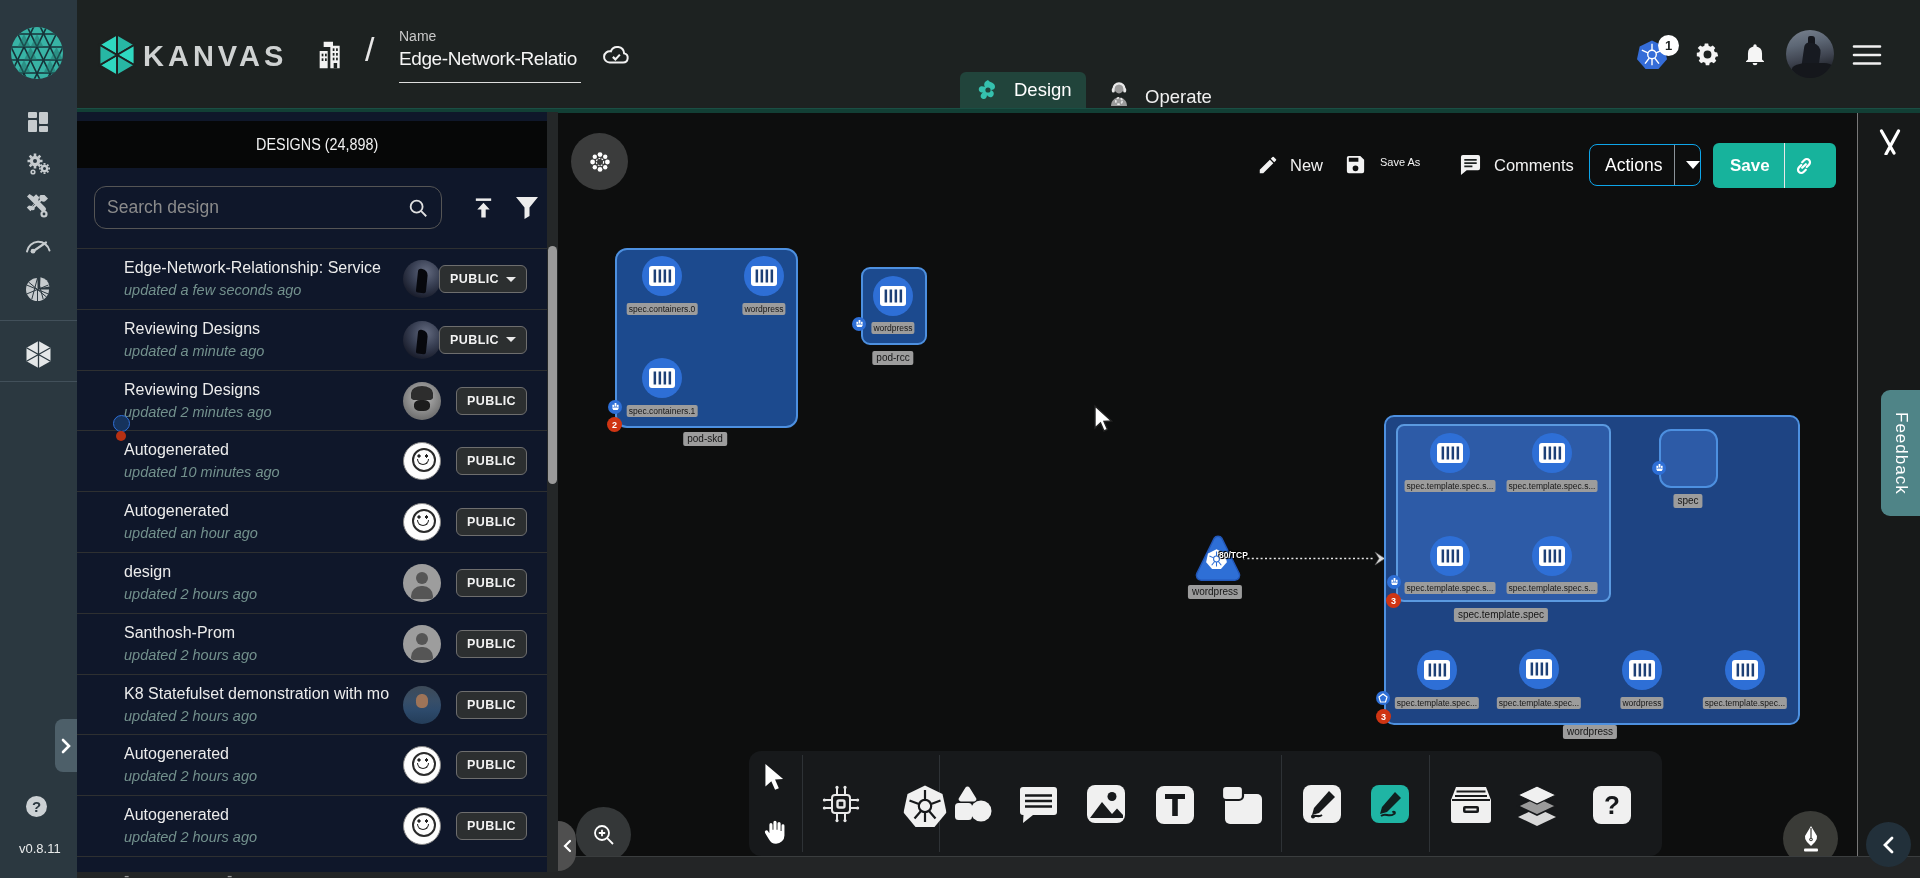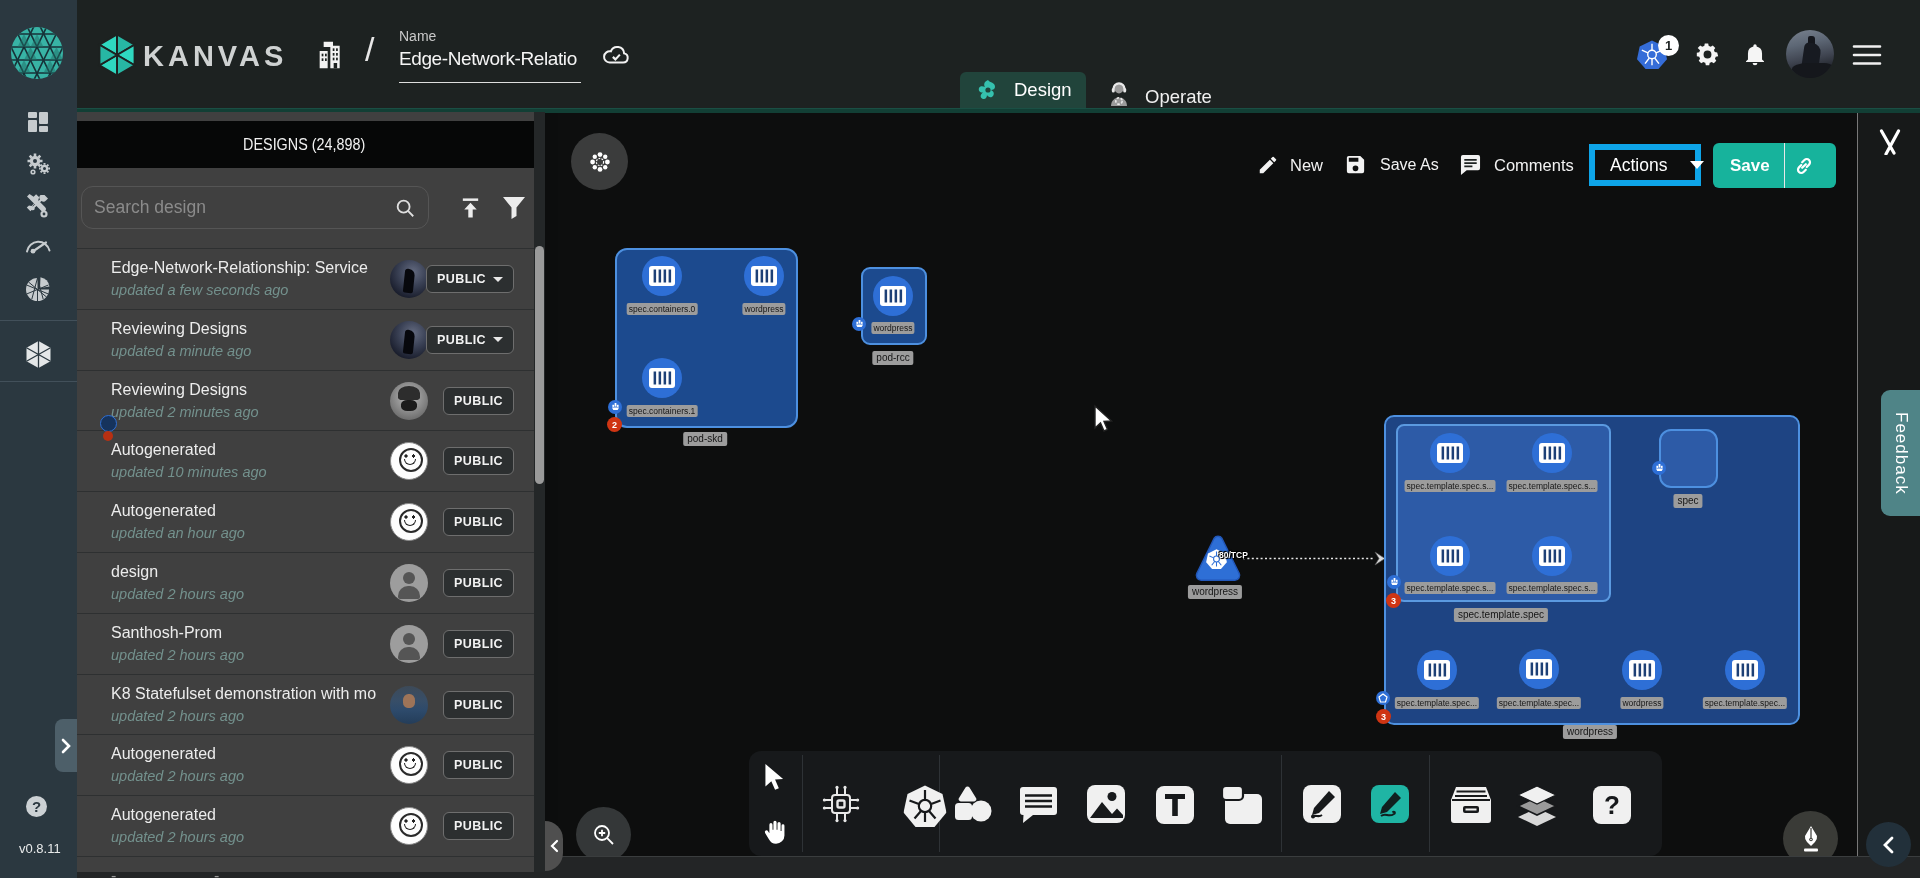--- a/index.html
+++ b/index.html
@@ -3,21 +3,21 @@
 <meta charset="utf-8">
 <style>
 *{margin:0;padding:0;box-sizing:border-box}
 html,body{width:1920px;height:878px;overflow:hidden;background:#0c0d0d;font-family:"Liberation Sans",sans-serif}
 .abs{position:absolute}
 #app{position:relative;width:1764px;height:878px}
 
 #header{left:77px;top:0;width:1843px;height:112px;background:#1d2221;position:absolute;z-index:20}
 #tealline{left:77px;top:108px;width:1843px;height:5px;background:#123f35;border-top:1px solid #1a4f44;position:absolute;z-index:21}
 #sidebar{left:0;top:0;width:77px;height:878px;background:#2b3840;position:absolute;z-index:40}
-#panel{left:64px;top:112px;width:481px;height:760px;background:#404040;position:absolute;z-index:25}
+#panel{left:77px;top:112px;width:481px;height:760px;background:#0f172a;position:absolute;z-index:25}
 #canvas{left:558px;top:112px;width:1299px;height:744px;background:#0d0e0e;position:absolute;z-index:5}
 #rightstrip{left:1857px;top:112px;width:63px;height:744px;background:#171919;border-left:1px solid #787878;position:absolute;z-index:6}
 #bottomstrip{left:77px;top:856px;width:1843px;height:22px;background:#232526;border-top:1px solid #3a3d3e;position:absolute;z-index:18}
 
 .grp{position:absolute;border:2px solid #4d90e0;border-radius:12px;background:#1c4a8e}
 .cnode{position:absolute;width:40px;height:40px;border-radius:50%;background:#2e6fd6;display:flex;align-items:center;justify-content:center}
 .nl{position:absolute;transform:translateX(-50%);background:#9c9c9c;color:#161616;font-size:8.5px;line-height:12px;padding:0 2px;border-radius:2px;white-space:nowrap;z-index:9}
 .nl2{font-size:10px;line-height:14px;padding:0 4px}
 .bdg{position:absolute;width:14px;height:14px;border-radius:50%;display:flex;align-items:center;justify-content:center;z-index:10}
 .bdg.blue{background:#2e6fd6}
@@ -479,29 +479,29 @@
     <span style="writing-mode:vertical-rl;color:#fff;font-size:17px;letter-spacing:1px">Feedback</span>
   </div>
 
   <svg class="abs" style="left:1257px;top:154px;z-index:26" width="22" height="22" viewBox="0 0 24 24" fill="#f2f2f2">
       <path d="M3 17.2 V21 h3.8 L17.8 10 L14 6.2 Z M20.7 7.1 a1 1 0 0 0 0-1.4 L18.3 3.3 a1 1 0 0 0 -1.4 0 L15 5.2 L18.8 9 Z"></path>
     </svg>
   <span class="abs" style="left:1290px;top:156px;z-index:26;color:#f2f2f2;font-size:16.5px">New</span>
   <svg class="abs" style="left:1344px;top:153px;z-index:26" width="23" height="23" viewBox="0 0 24 24" fill="#f2f2f2">
       <path d="M17 3 H5 a2 2 0 0 0 -2 2 V19 a2 2 0 0 0 2 2 H19 a2 2 0 0 0 2-2 V7 Z M12 19 a3 3 0 1 1 0-6 a3 3 0 0 1 0 6 z M15 9 H5 V5 h10 z" fill-rule="evenodd"></path>
     </svg>
-  <span class="abs" style="left:1380px;top:156px;z-index:26;color:#f2f2f2;font-size:16px">Save As</span>
+  <span class="abs" style="left:1380px;top:156px;z-index:26;color:#f2f2f2;font-size:11px">Save As</span>
   <svg class="abs" style="left:1459px;top:155px;z-index:26" width="23" height="21" viewBox="0 0 24 22" fill="#f2f2f2">
       <path d="M2 2 a2 2 0 0 1 2-2 H20 a2 2 0 0 1 2 2 V14 a2 2 0 0 1 -2 2 H8 L2 21 Z"></path>
       <g stroke="#1d2221" stroke-width="1.8">
         <path d="M5.5 5 H18.5 M5.5 8.5 H18.5 M5.5 12 H14"></path>
       </g>
     </svg>
   <span class="abs" style="left:1494px;top:156px;z-index:26;color:#f2f2f2;font-size:16.5px">Comments</span>
-  <div class="abs" style="left:1589px;top:144px;width:112px;height:42px;border:6px solid #0ea5e9;border-radius:0;z-index:26;display:flex;align-items:center">
+  <div class="abs" style="left:1589px;top:144px;width:112px;height:42px;border:1px solid #0ea5e9;border-radius:8px;z-index:26;display:flex;align-items:center">
     <span style="color:#fff;font-size:17.5px;margin-left:15px">Actions</span>
     <div style="width:1px;height:40px;background:#8b9399;margin-left:12px"></div>
     <div style="width:0;height:0;border-left:7px solid transparent;border-right:7px solid transparent;border-top:8px solid #fff;margin-left:11px"></div>
   </div>
   <div class="abs" style="left:1713px;top:143px;width:123px;height:45px;background:#17b39c;border-radius:6px;z-index:26;display:flex;align-items:center">
     <span style="color:#fff;font-size:17px;font-weight:bold;margin-left:17px">Save</span>
     <div style="width:1px;height:45px;background:#e8e8e8;margin-left:14px"></div>
     <svg style="margin-left:8px" width="22" height="22" viewBox="0 0 24 24" fill="none" stroke="#fff" stroke-width="2.4" stroke-linecap="round">
         <path d="M10 14 L14 10"></path>
         <path d="M9 11 L6.5 13.5 a3.5 3.5 0 0 0 5 5 L14 16"></path>

